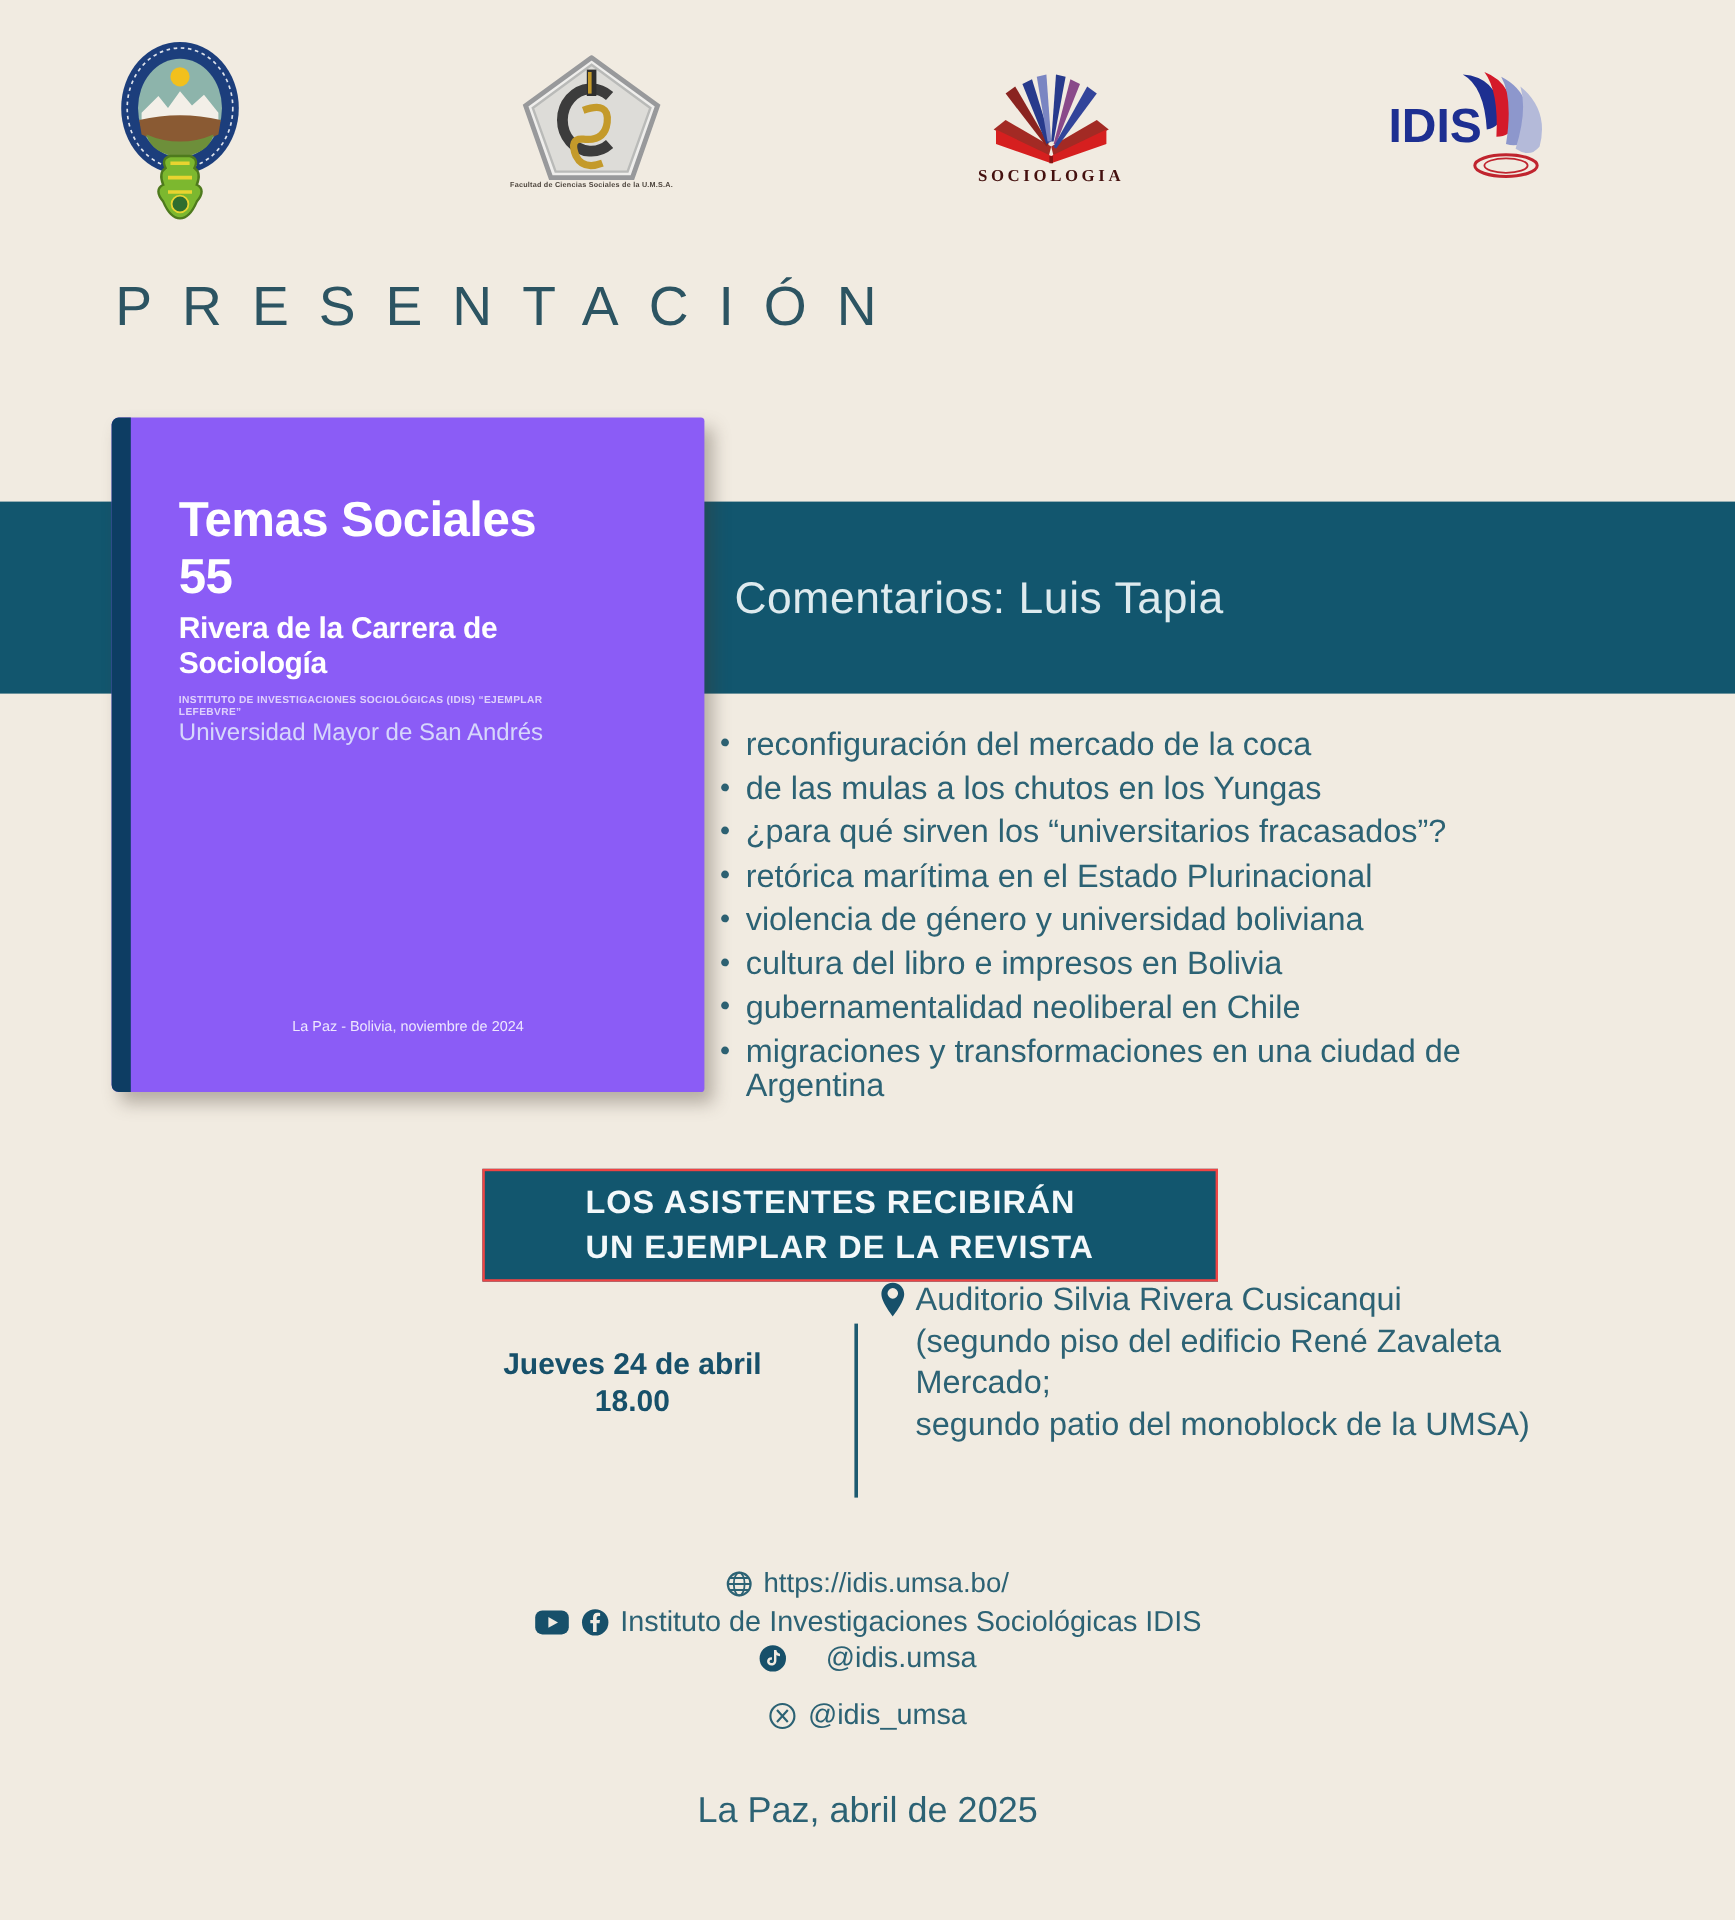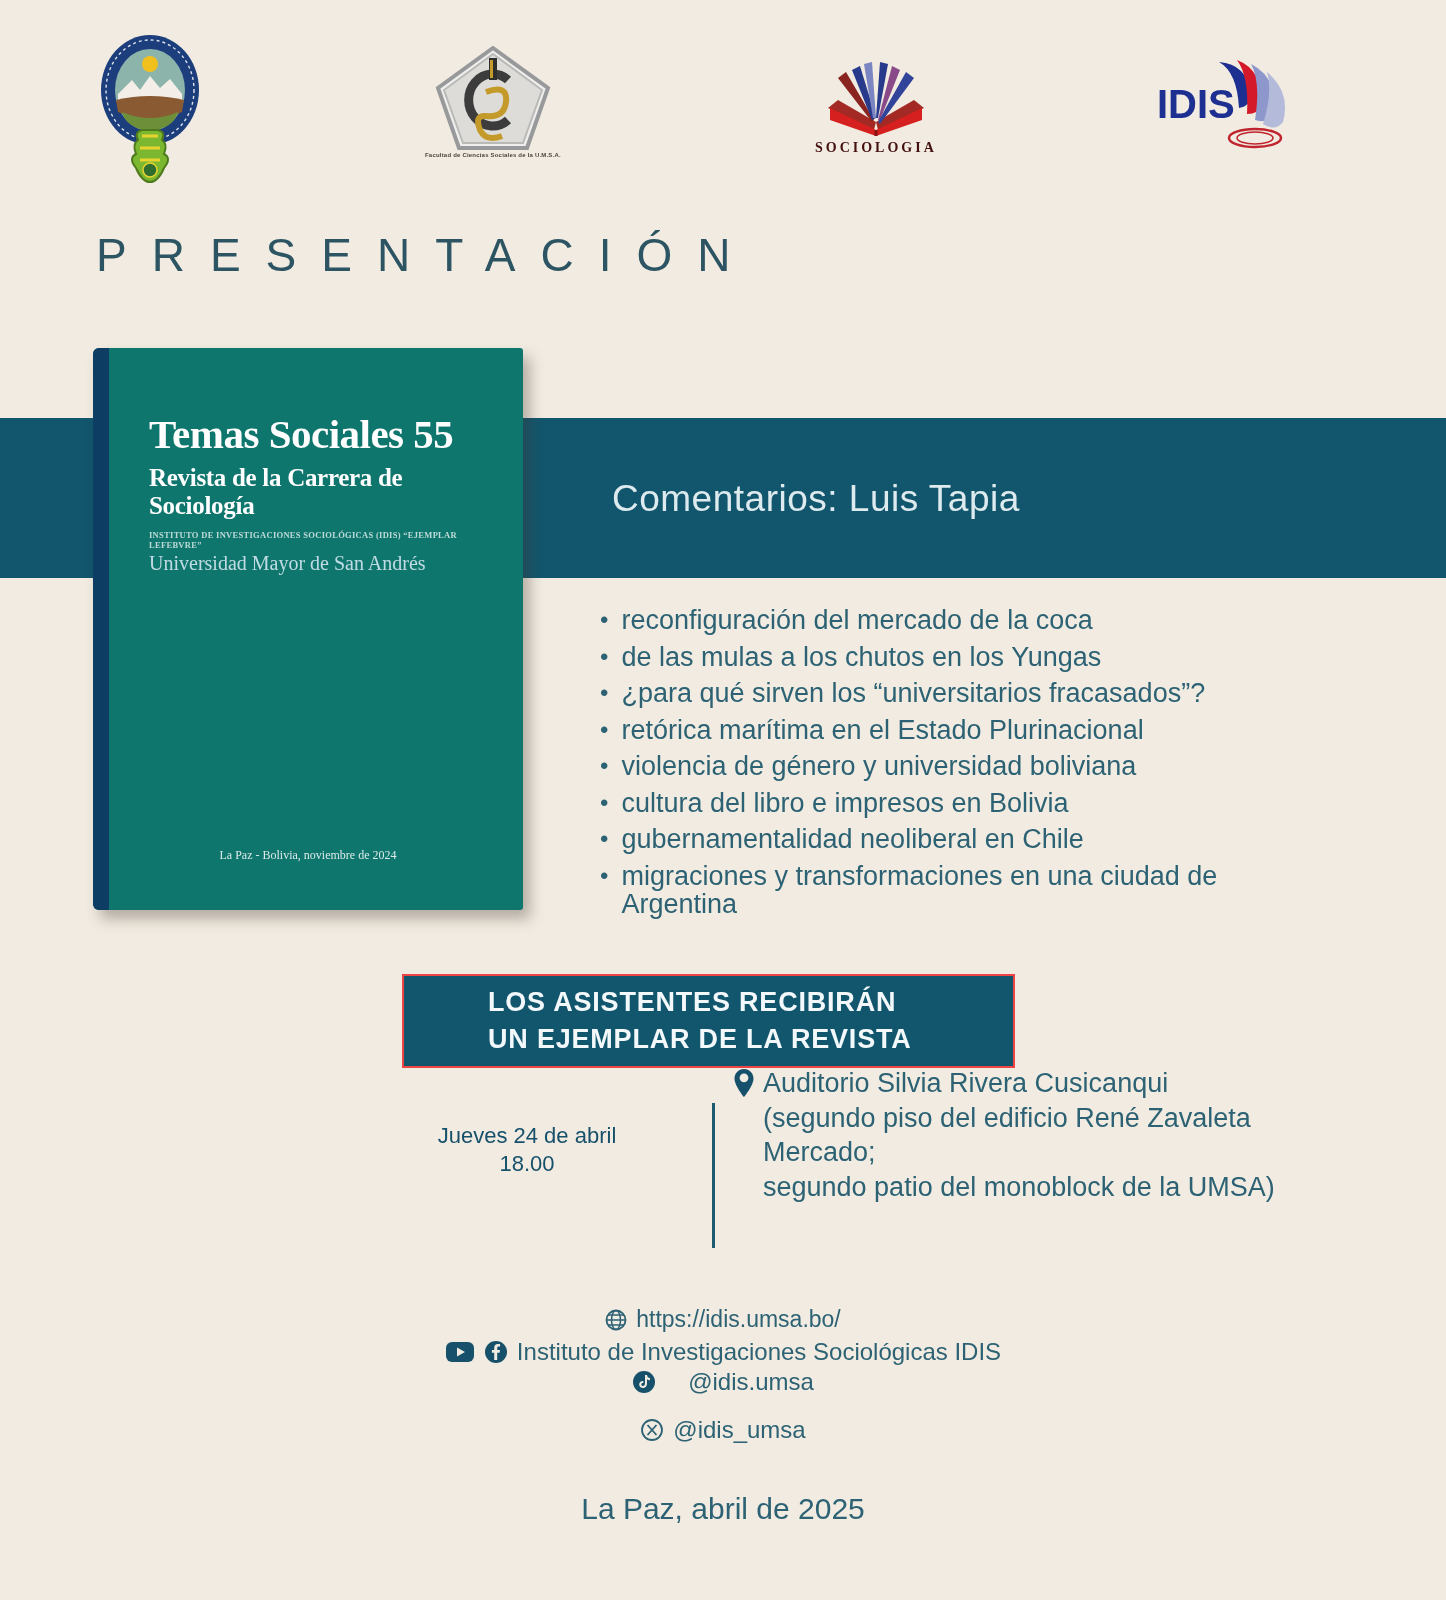--- a/index.html
+++ b/index.html
@@ -42,26 +42,25 @@
     position: absolute; left: 0; top: 418px; width: 1446px; height: 160px;
     background: #12566e;
   }
   .band-text {
     position: absolute; left: 612px; top: 478px;
     font-size: 37px; color: #ddeaee; letter-spacing: 0.5px;
   }
 
   
   .book {
-    position: absolute; left: 93px; top: 348px; width: 430px; height: 562px;
-    background: #0f766e;
+    position: absolute; left: 93px; top: 348px; width: 494px; height: 562px;
+    background: #8b5cf6;
     border-radius: 6px 3px 3px 6px;
     box-shadow: 7px 9px 14px rgba(70, 58, 45, 0.35);
     z-index: 5;
-    font-family: Liberation Serif, serif;
   }
   .book-spine {
     position: absolute; left: 0; top: 0; width: 16px; height: 100%;
     background: #0d3d63; border-radius: 6px 0 0 6px;
   }
   .book-inner { position: absolute; left: 56px; top: 62px; width: 350px; }
   .book-title {
     color: #ffffff; font-weight: bold; font-size: 41px; letter-spacing: -0.5px;
   }
   .book-subtitle {
@@ -95,21 +94,21 @@
     padding-left: 84px;
   }
   .notice div {
     color: #f3f8fa; font-weight: bold; font-size: 27px; letter-spacing: 0.8px;
     line-height: 1.38;
   }
 
   
   .event-date-block {
     position: absolute; left: 357px; top: 1122px; width: 340px;
-    text-align: center; color: #17506a; font-weight: normal; font-size: 22px;
+    text-align: center; color: #17506a; font-weight: bold; font-size: 25px;
     line-height: 1.25;
   }
   .event-divider {
     position: absolute; left: 712px; top: 1103px; width: 3px; height: 145px;
     background: #1d5a70;
   }
   .venue-block {
     position: absolute; left: 733px; top: 1066px; width: 620px;
     color: #2c6274; font-size: 27px; line-height: 1.28;
   }
@@ -203,21 +202,21 @@
 
   <div class="presentacion">PRESENTACIÓN</div>
 
   <div class="band"></div>
   <div class="band-text">Comentarios: Luis Tapia</div>
 
   <div class="book">
     <div class="book-spine"></div>
     <div class="book-inner">
       <div class="book-title">Temas Sociales 55</div>
-      <div class="book-subtitle">Revista de la Carrera de Sociología</div>
+      <div class="book-subtitle">Rivera de la Carrera de Sociología</div>
       <div class="book-institute">INSTITUTO DE INVESTIGACIONES SOCIOLÓGICAS (IDIS) “EJEMPLAR LEFEBVRE”</div>
       <div class="book-university">Universidad Mayor de San Andrés</div>
     </div>
     <div class="book-footer">La Paz - Bolivia, noviembre de 2024</div>
   </div>
 
   <div class="topics">
     <div class="topic">
         <span class="dot">•</span>
         <span>reconfiguración del mercado de la coca</span>

